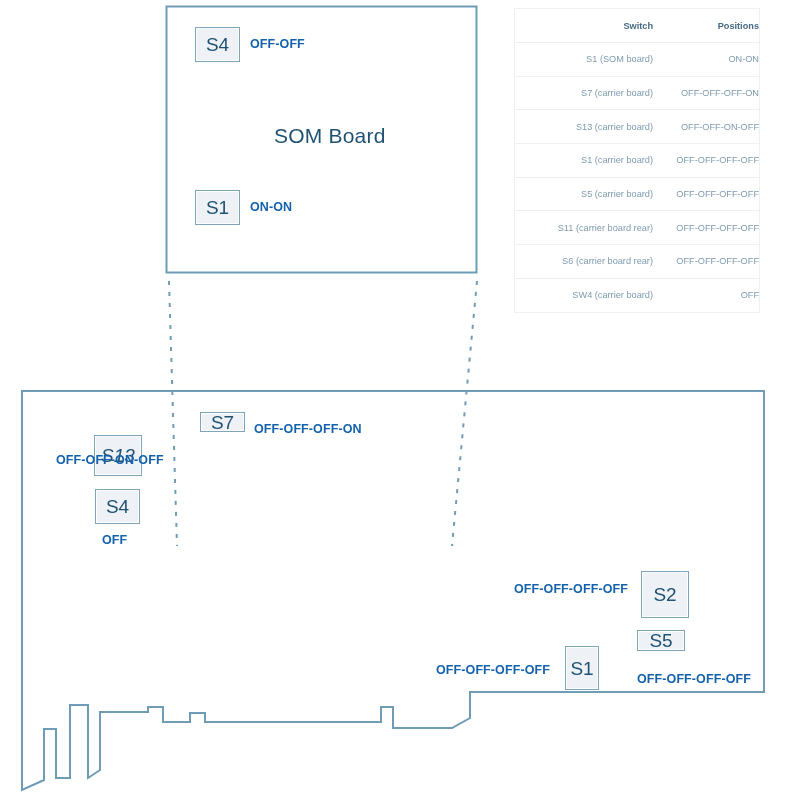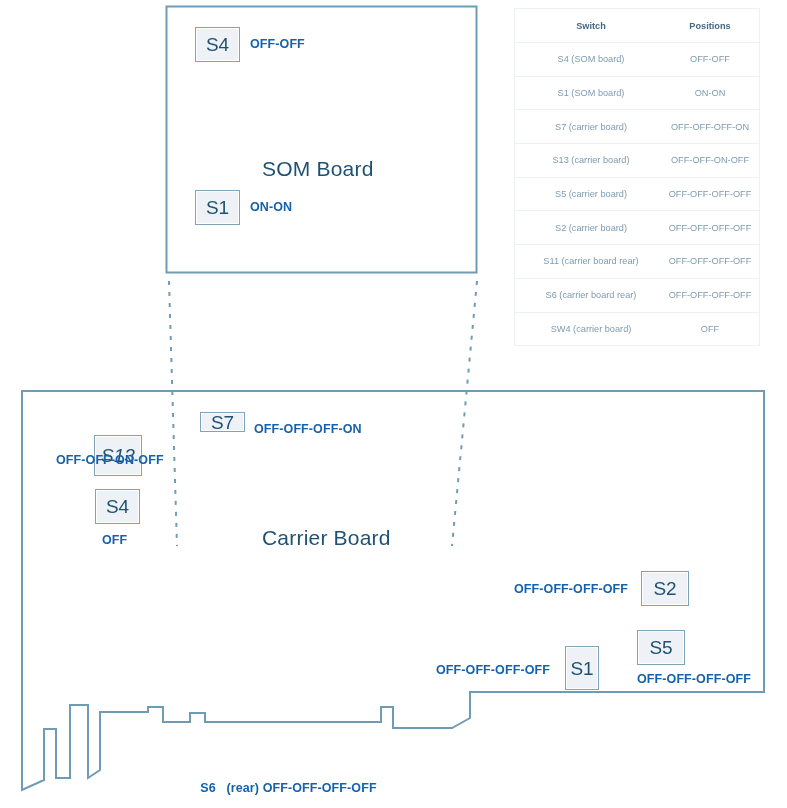--- a/index.html
+++ b/index.html
@@ -35,21 +35,21 @@
 
   
   .board-title {
     position: absolute;
     color: #1f5272;
     font-size: 21px;
     font-weight: 400;
     letter-spacing: 0.2px;
     white-space: nowrap;
   }
-  #som-board-title { left: 262px; top: 124px; margin-top: 33px; }
+  #som-board-title { left: 274px; top: 124px; }
   #carrier-board-title { left: 262px; top: 526px; }
 
   
   .switch-chip {
     position: absolute;
     background: #eef1f5;
     border: 1px solid #7fa3b8;
     box-shadow: 0 0 0 1px #ffffff inset;
     color: #1f5272;
     font-size: 19px;
@@ -85,21 +85,21 @@
     left: 514px;
     top: 8px;
     width: 222px;
     border: 1px solid #edf1f4;
     border-collapse: collapse;
     background: #ffffff;
     table-layout: fixed;
   }
   .switch-table th,
   .switch-table td {
-    text-align: center;
+    text-align: right;
     padding: 0 0 0 14px;
     font-size: 9.2px;
     height: 32.7px;
     border-bottom: 1px solid #edf1f4;
     vertical-align: middle;
     overflow: hidden;
     white-space: nowrap;
   }
   .switch-table th {
     color: #456a84;
@@ -162,74 +162,66 @@
   </svg>
 
   <div class="board-title" id="som-board-title">SOM Board</div>
 
   <div class="switch-chip" style="left:195px; top:27px; width:45px; height:35px;">S4</div>
   <div class="switch-value" style="left:250px; top:37px;">OFF-OFF</div>
 
   <div class="switch-chip" style="left:195px; top:190px; width:45px; height:35px;">S1</div>
   <div class="switch-value" style="left:250px; top:200px;">ON-ON</div>
 
-  <div class="board-title" id="carrier-board-title">Carrier Board</div>
 
   <div class="switch-chip" style="left:94px; top:435px; width:48px; height:41px;font-style:italic;">S13</div>
   <div class="switch-value" style="left:56px; top:453px;">OFF-OFF-ON-OFF</div>
 
   <div class="switch-chip" style="left:200px; top:412px; width:45px; height:20px;">S7</div>
   <div class="switch-value" style="left:254px; top:422px;">OFF-OFF-OFF-ON</div>
 
   <div class="switch-chip" style="left:95px; top:489px; width:45px; height:35px;">S4</div>
   <div class="switch-value" style="left:102px; top:533px;">OFF</div>
 
-  <div class="switch-chip" style="left:641px; top:571px; width:48px; height:35px;">S2</div>
+  <div class="switch-chip" style="left:641px; top:571px; width:48px; height:47px;">S2</div>
   <div class="switch-value" style="left:514px; top:582px;">OFF-OFF-OFF-OFF</div>
 
-  <div class="switch-chip" style="left:637px; top:630px; width:48px; height:35px;">S5</div>
+  <div class="switch-chip" style="left:637px; top:630px; width:48px; height:21px;">S5</div>
   <div class="switch-value" style="left:637px; top:672px;">OFF-OFF-OFF-OFF</div>
 
   <div class="switch-chip" style="left:565px; top:646px; width:34px; height:44px;">S1</div>
   <div class="switch-value" style="left:436px; top:663px;">OFF-OFF-OFF-OFF</div>
 
-  <div class="rear-note" style="left:186px; top:767px;">
-    <span>S6   (rear)</span><span> </span><span>OFF-OFF-OFF-OFF</span>
-  </div>
 
   <table class="switch-table">
     <thead>
       <tr>
         <th class="col-switch">Switch</th>
         <th class="col-positions">Positions</th>
       </tr>
     </thead>
     <tbody>
       <tr>
-        <td class="col-switch">S4 (SOM board)</td>
-        <td class="col-positions">OFF-OFF</td>
-      </tr>
-      <tr>
         <td class="col-switch">S1 (SOM board)</td>
         <td class="col-positions">ON-ON</td>
       </tr>
       <tr>
         <td class="col-switch">S7 (carrier board)</td>
         <td class="col-positions">OFF-OFF-OFF-ON</td>
       </tr>
       <tr>
         <td class="col-switch">S13 (carrier board)</td>
         <td class="col-positions">OFF-OFF-ON-OFF</td>
       </tr>
       <tr>
+        <td class="col-switch">S1 (carrier board)</td>
+        <td class="col-positions">OFF-OFF-OFF-OFF</td>
+      </tr>
+      <tr>
         <td class="col-switch">S5 (carrier board)</td>
-        <td class="col-positions">OFF-OFF-OFF-OFF</td>
-      </tr>
-      <tr>
-        <td class="col-switch">S2 (carrier board)</td>
         <td class="col-positions">OFF-OFF-OFF-OFF</td>
       </tr>
       <tr>
         <td class="col-switch">S11 (carrier board rear)</td>
         <td class="col-positions">OFF-OFF-OFF-OFF</td>
       </tr>
       <tr>
         <td class="col-switch">S6 (carrier board rear)</td>
         <td class="col-positions">OFF-OFF-OFF-OFF</td>
       </tr>

